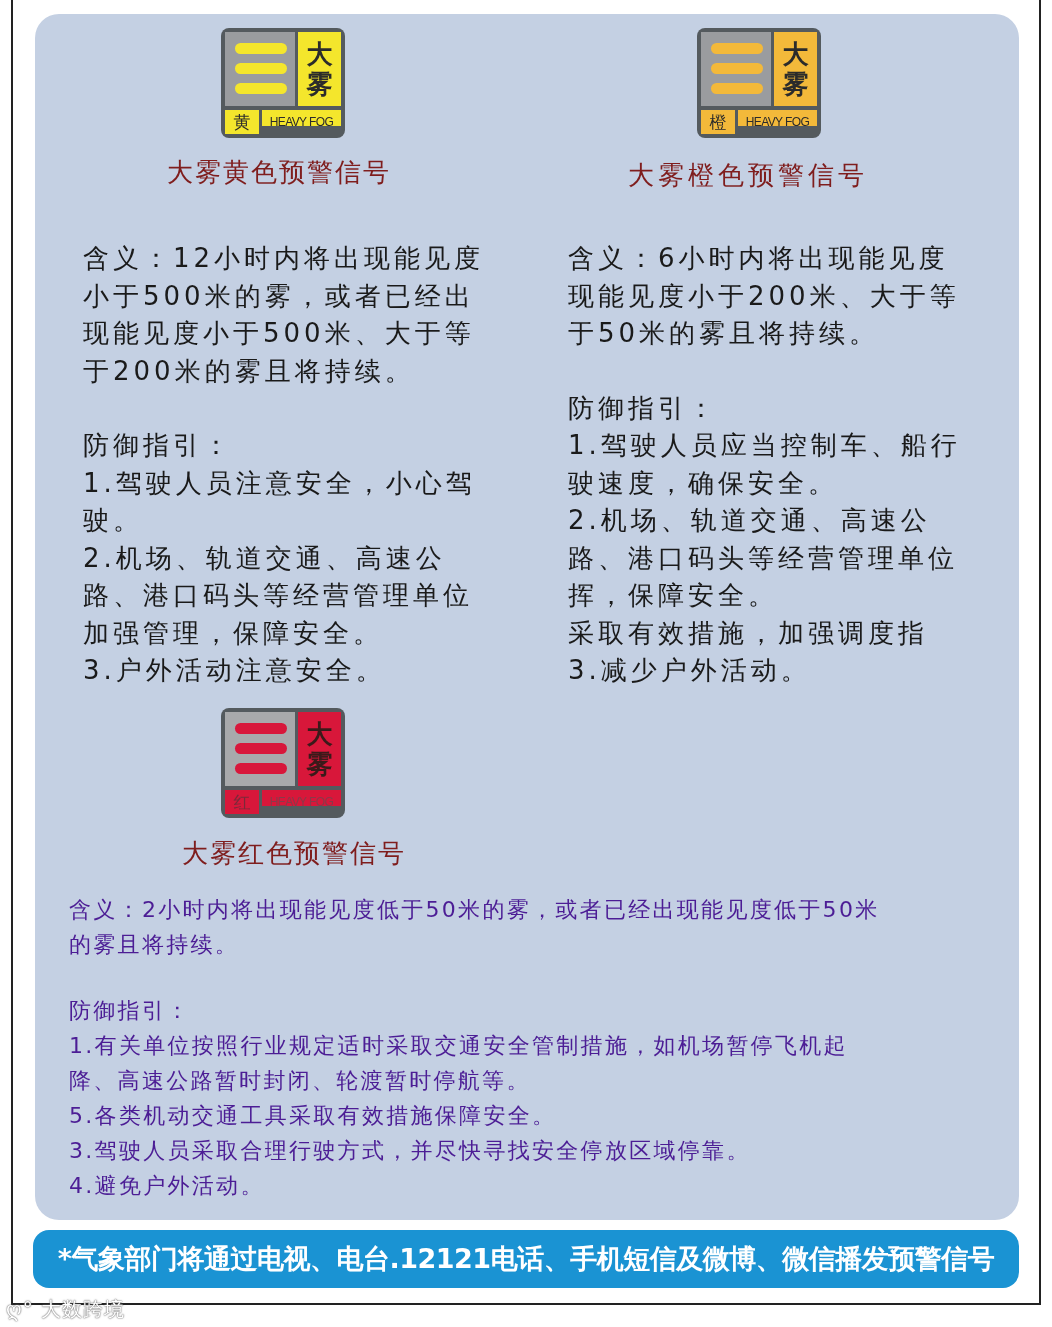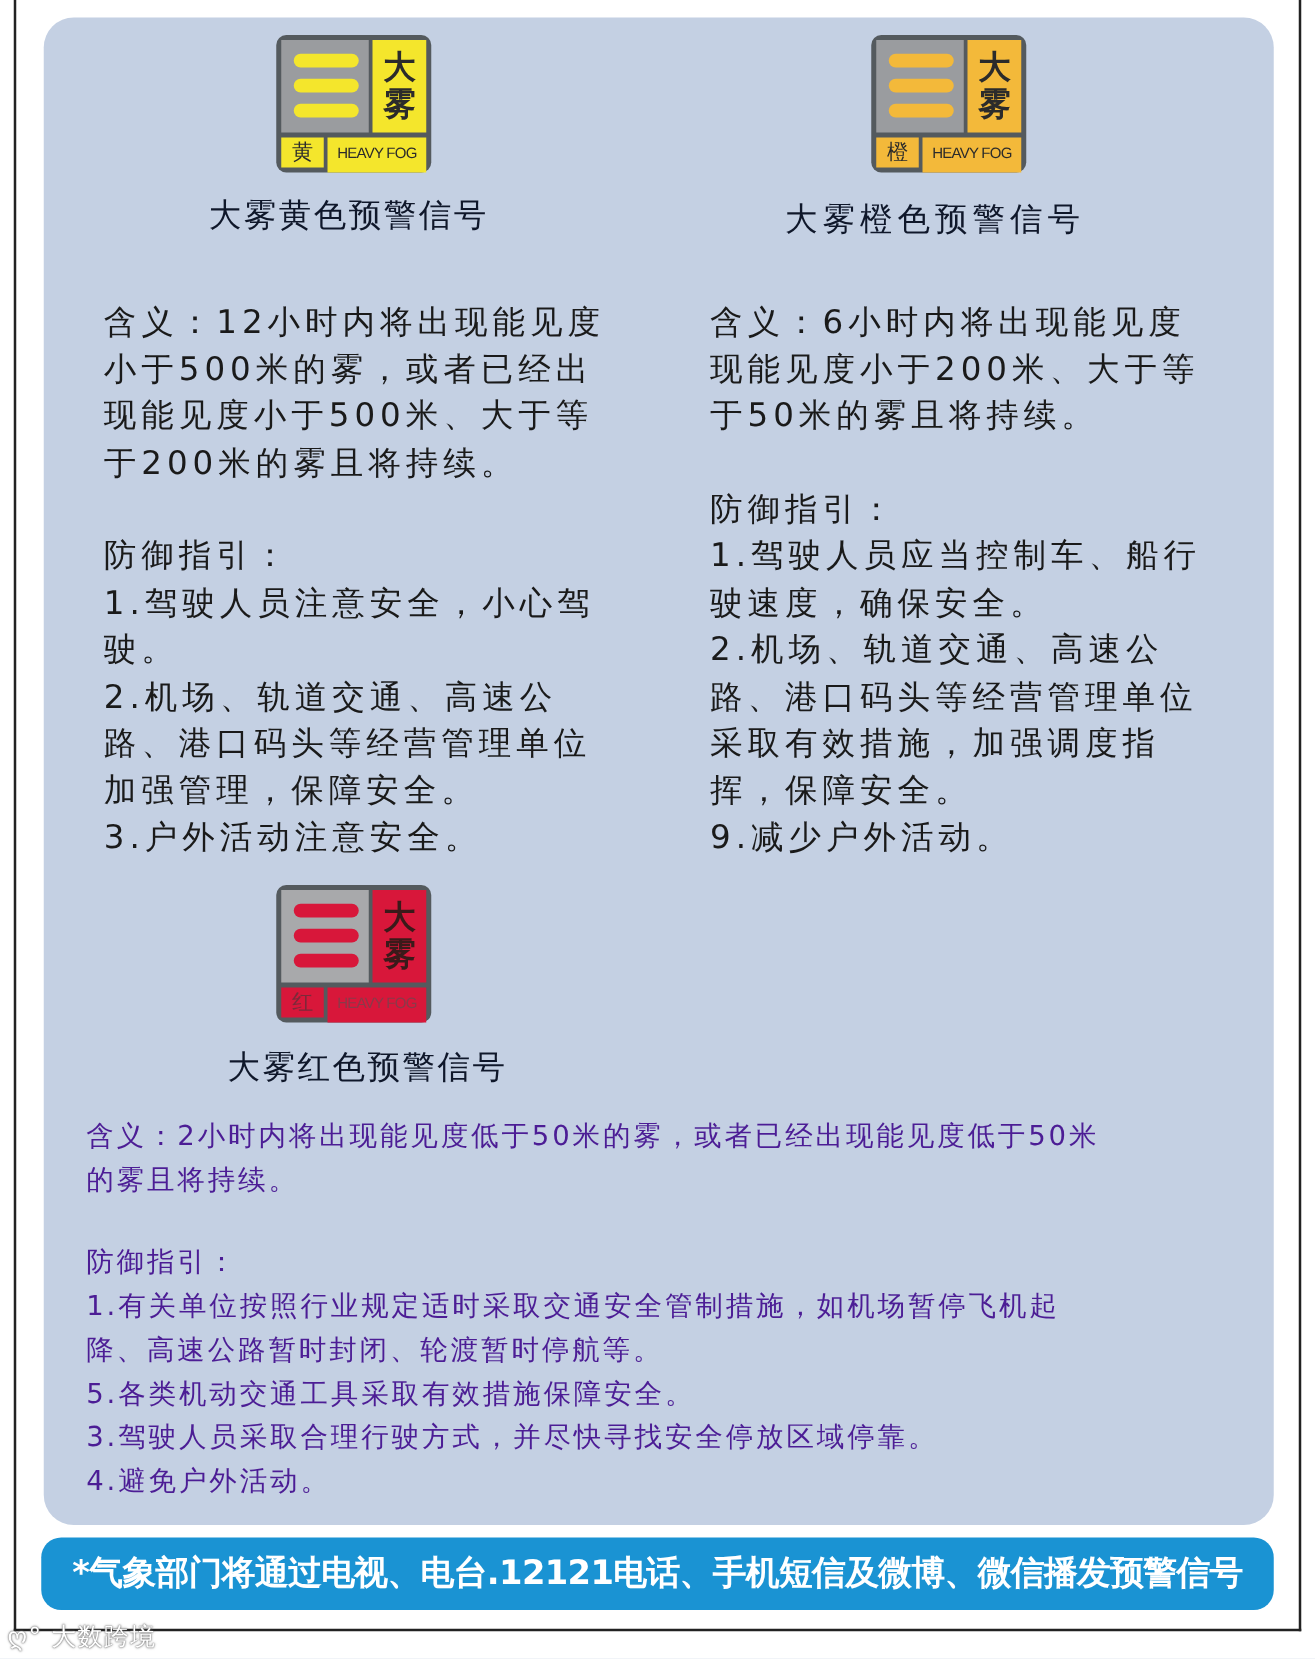--- a/index.html
+++ b/index.html
@@ -29,26 +29,26 @@
   .sign .big {
     position:absolute; left:77px; top:4px; width:43px; height:74px;
     display:flex; flex-direction:column; align-items:center; justify-content:center;
     font-size:26px; line-height:30px; color:#2b2b2b; font-weight:bold;
   }
   .sign .small {
     position:absolute; left:4px; top:82px; width:34px; height:24px;
     font-size:17px; text-align:center; line-height:24px; color:#2b2b2b;
   }
   .sign .fog {
-    position:absolute; left:41px; top:82px; width:79px; height:28px;
+    position:absolute; left:41px; top:82px; width:79px; height:16px;
     font-size:12px; text-align:center; line-height:24px; color:#2b2b2b; letter-spacing:-0.6px;
     font-family:"Liberation Sans", sans-serif; font-stretch:condensed;
   }
   .title {
-    position:absolute; font-size:26px; color:#0f172a; letter-spacing:2px;
+    position:absolute; font-size:26px; color:#7f1d1d; letter-spacing:2px;
   }
   .text {
     position:absolute; font-size:26px; line-height:37.5px; letter-spacing:4px; color:#1a1a1a;margin-top:34px;
   }
   .text p { margin:0; }
   .text .gap { height:37px; }
   .wide {
     position:absolute; left:69px; font-size:22px; line-height:35px; letter-spacing:2.3px; color:#4c1d95;
   }
   .wide p { margin:0; }
@@ -115,23 +115,23 @@
 <div class="text" style="left:568px;top:206px;width:440px;">
   <p>含义：6小时内将出现能见度</p>
   <p>现能见度小于200米、大于等</p>
   <p>于50米的雾且将持续。</p>
   <div class="gap"></div>
   <p>防御指引：</p>
   <p>1.驾驶人员应当控制车、船行</p>
   <p>驶速度，确保安全。</p>
   <p>2.机场、轨道交通、高速公</p>
   <p>路、港口码头等经营管理单位</p>
+  <p>挥，保障安全。</p>
   <p>采取有效措施，加强调度指</p>
-  <p>挥，保障安全。</p>
-  <p>9.减少户外活动。</p>
+  <p>3.减少户外活动。</p>
 </div>
 
 <div class="sign" style="left:221px;top:708px;">
   <div class="bars" style="background:#a8a9ab">
     <div class="bar" style="top:11px;background:#d8173a"></div>
     <div class="bar" style="top:31px;background:#d8173a"></div>
     <div class="bar" style="top:51px;background:#d8173a"></div>
   </div>
   <div class="big" style="background:#d8173a;color:#3a1a1a">
     <span>大</span>

